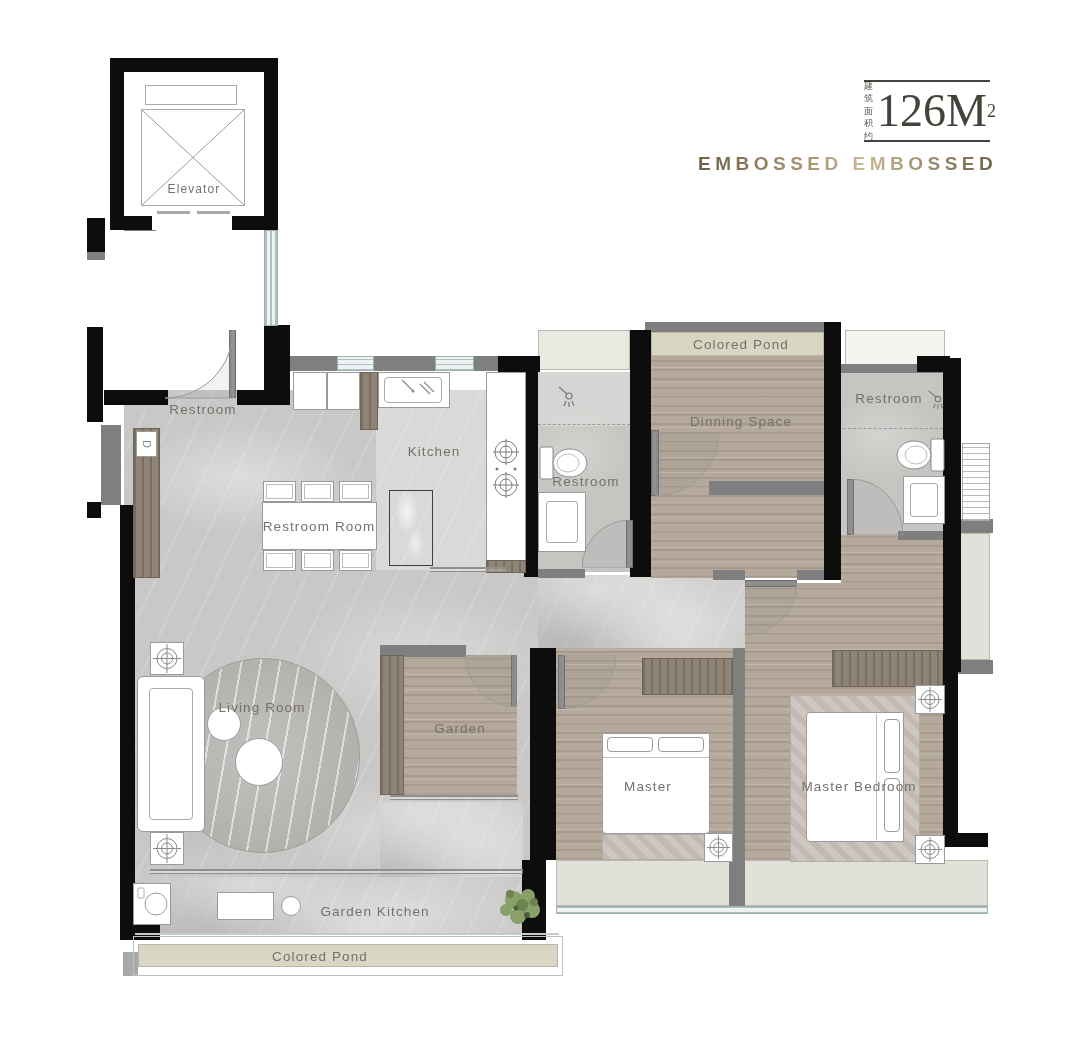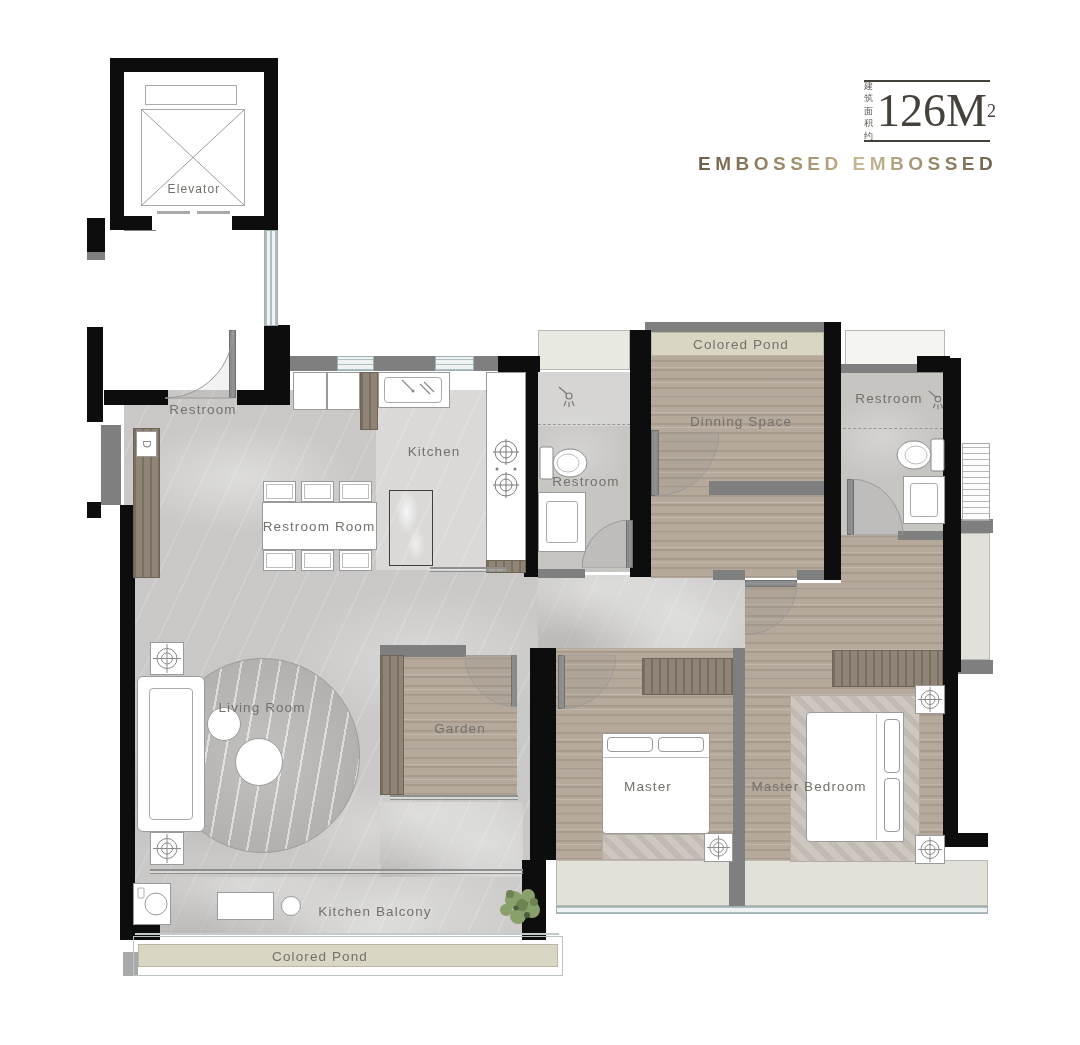--- a/index.html
+++ b/index.html
@@ -353,22 +353,22 @@
   <span class="rlabel" style="left:203px;top:409px;">Restroom</span>
   <span class="rlabel" style="left:434px;top:451px;">Kitchen</span>
   <span class="rlabel" style="left:319px;top:526px;">Restroom Room</span>
   <span class="rlabel" style="left:586px;top:481px;">Restroom</span>
   <span class="rlabel" style="left:741px;top:421px;">Dinning Space</span>
   <span class="rlabel" style="left:741px;top:344px;">Colored Pond</span>
   <span class="rlabel" style="left:889px;top:398px;">Restroom</span>
   <span class="rlabel" style="left:262px;top:707px;">Living Room</span>
   <span class="rlabel" style="left:460px;top:728px;">Garden</span>
   <span class="rlabel" style="left:648px;top:786px;">Master</span>
-  <span class="rlabel" style="left:809px;top:786px;">Master Bedroom</span>
-  <span class="rlabel" style="left:375px;top:911px;">Kitchen Balcony</span>
+  <span class="rlabel" style="left:859px;top:786px;">Master Bedroom</span>
+  <span class="rlabel" style="left:375px;top:911px;">Garden Kitchen</span>
   <span class="rlabel" style="left:320px;top:956px;">Colored Pond</span>
 
   <div class="area-box">
     <div class="area-note">
       <span>建筑</span>
       <span>面积约</span>
     </div>
     <span class="area-num">126M</span>
     <span class="area-sup">2</span>
   </div>

